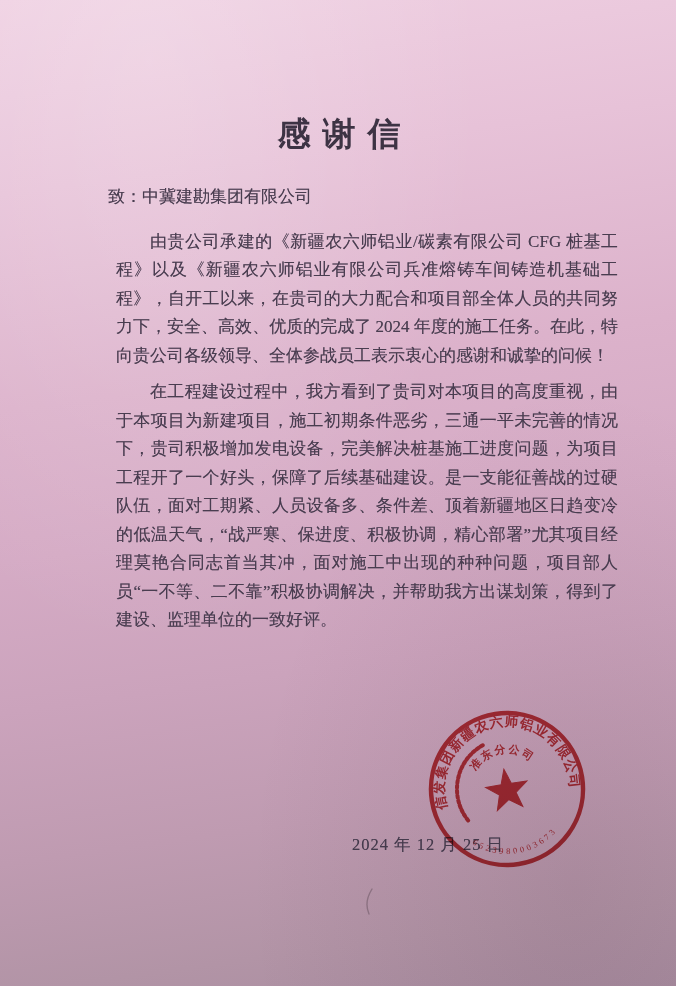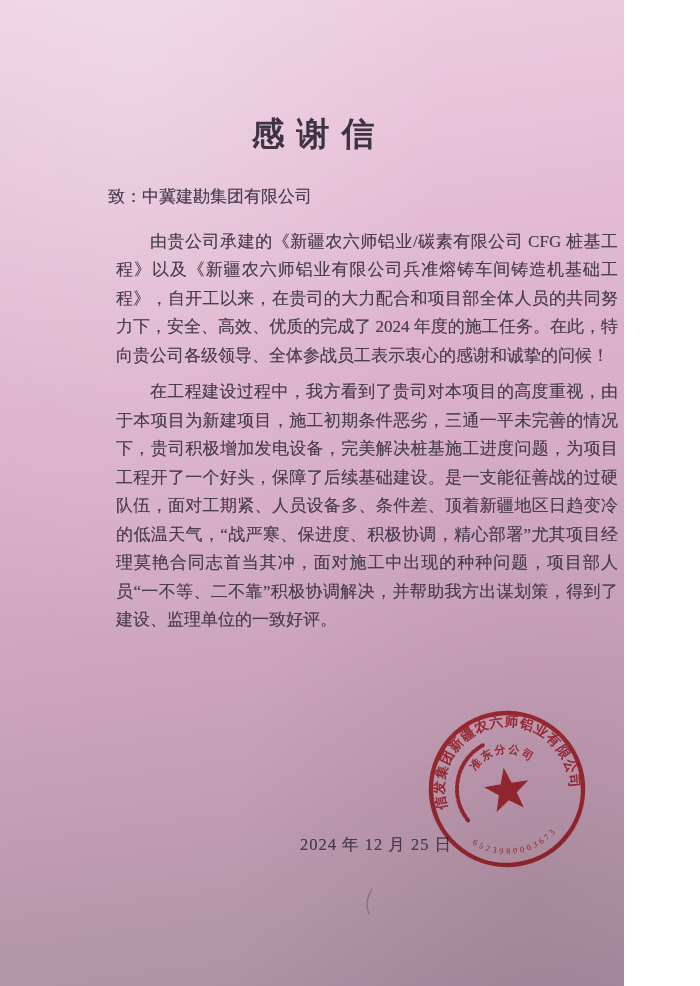--- a/index.html
+++ b/index.html
@@ -1,18 +1,18 @@
 <!DOCTYPE html>
 <html><head>
 <meta charset="utf-8">
 <style>
   html,body{margin:0;padding:0;}
   body{width:700px;height:986px;overflow:hidden;
        font-family:"Liberation Serif","DejaVu Serif",serif;}
-  .paper{position:relative;width:624px;height:986px;
+  .paper{position:relative;width:676px;height:986px;
     background:
       radial-gradient(ellipse at 22% 6%, rgba(255,255,255,0.20), rgba(255,255,255,0) 45%),
       radial-gradient(ellipse at 85% 90%, rgba(60,30,50,0.10), rgba(60,30,50,0) 40%),
       linear-gradient(172deg,#efd0e2 0%,#e7c2d8 18%,#dcb2cb 38%,#d5abc5 52%,#cba3bc 66%,#bf9bb1 80%,#b294a6 92%,#a98da0 100%);
   }
   .title{position:absolute;top:112px;left:0;right:0;text-align:center;
     font-size:33px;font-weight:600;letter-spacing:12px;padding-left:14px;
     color:#3d3344;}
   .bodytext{position:absolute;top:183px;left:108px;width:518px;
     font-size:17px;line-height:28.5px;color:#493d50;text-align:justify;

